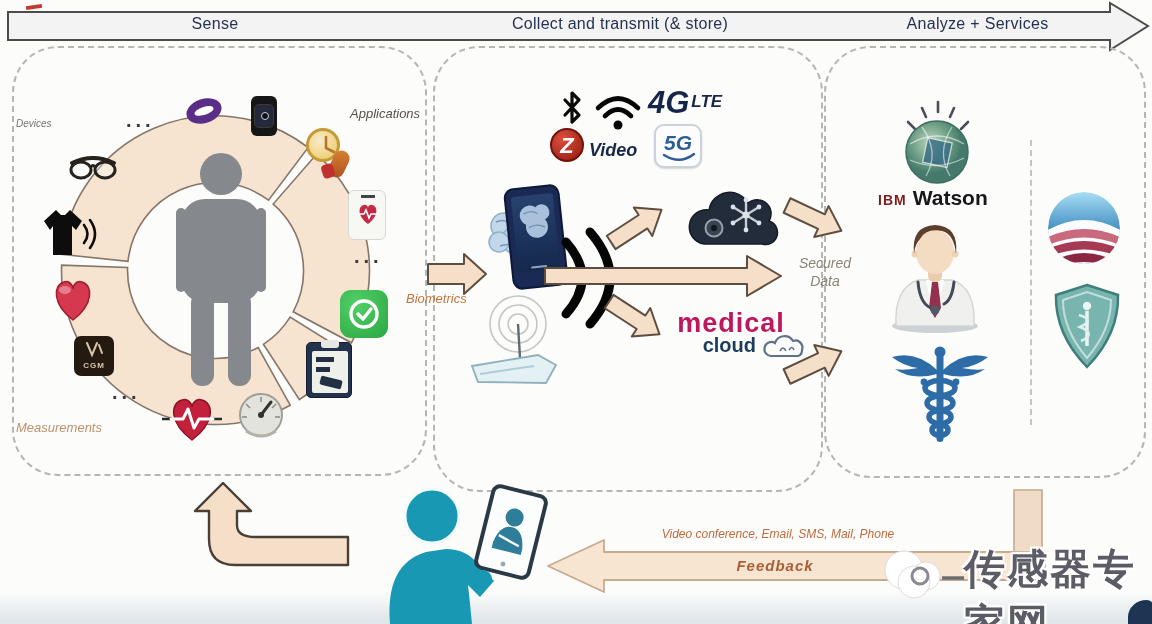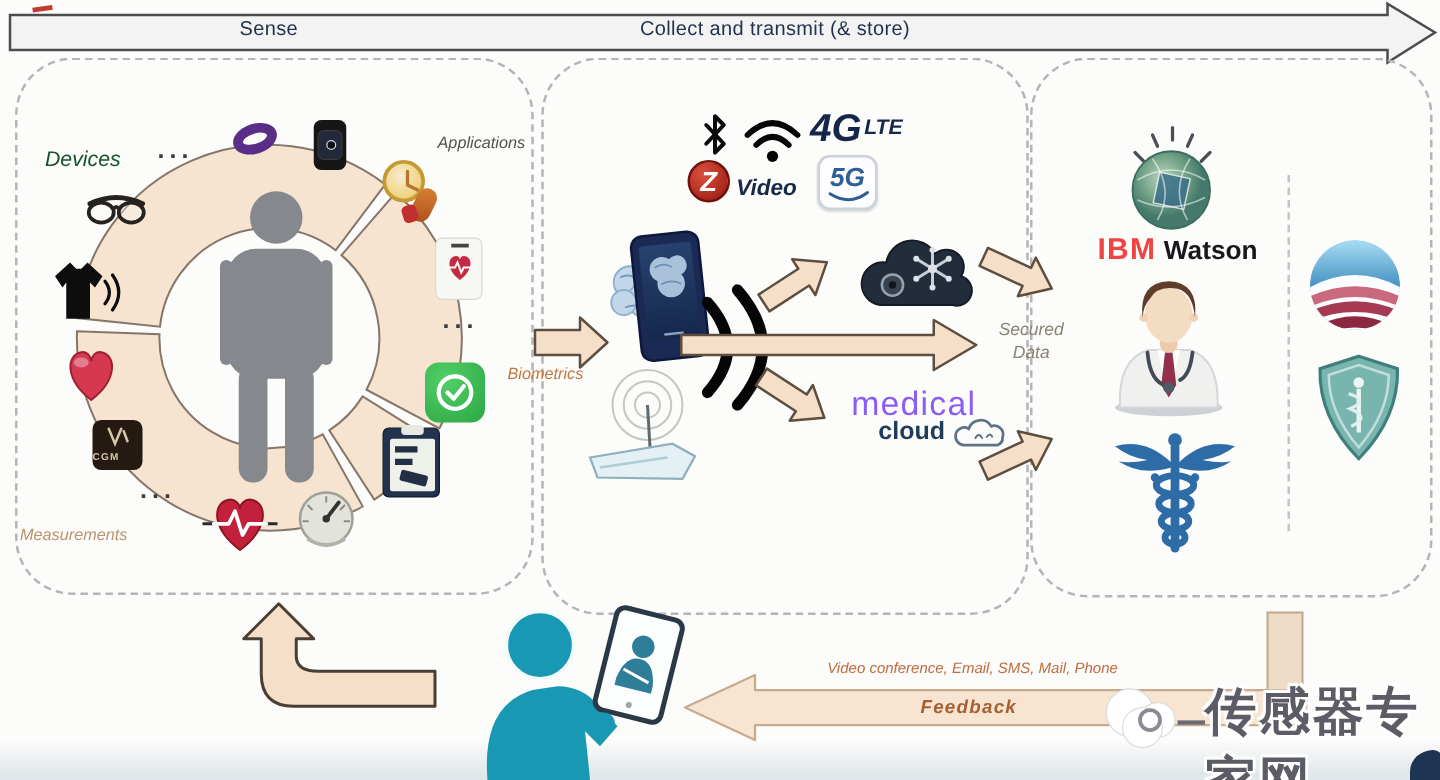--- a/index.html
+++ b/index.html
@@ -19,20 +19,21 @@
 <body>
 
 <div id="stage">
 
   <svg class="abs" style="left:0;top:0" width="1152" height="54">
     <polygon points="8,12 1110,12 1110,3 1148,26 1110,50 1110,40 8,40" fill="#f3f3f3" stroke="#4c4c4c" stroke-width="2"></polygon>
   </svg>
   <div class="abs" style="left:26px;top:5px;width:16px;height:4px;background:#c23b2e;transform:rotate(-8deg)"></div>
   <div class="abs stage-lbl" style="left:130px;top:15px;width:170px">Sense</div>
   <div class="abs stage-lbl" style="left:470px;top:15px;width:300px">Collect and transmit (&amp; store)</div>
+  <div class="abs stage-lbl" style="left:870px;top:15px;width:215px">Analyze + Services</div>
 
   <div class="abs bottom-strip"></div>
 
   <div class="abs dashbox" style="left:12px;top:46px;width:415px;height:430px"></div>
   <div class="abs dashbox" style="left:433px;top:46px;width:390px;height:446px"></div>
   <div class="abs dashbox" style="left:824px;top:46px;width:322px;height:432px"></div>
   <div class="abs" style="left:1030px;top:140px;width:0;height:285px;border-left:2px dashed #c4c4c4"></div>
 
   <svg class="abs" style="left:58px;top:113px" width="315" height="315">
     <g fill="#f6e3d0" stroke="#85766a" stroke-width="1.6">
@@ -83,21 +84,21 @@
 
   <svg class="abs" style="left:48px;top:276px" width="50" height="48">
     <path d="M25,44 C4,28 5,9 16,6 C22,4 25,10 25,13 C25,10 28,4 34,6 C45,9 46,28 25,44 Z" fill="#d63850" stroke="#9c1e30" stroke-width="1.5"></path>
     <ellipse cx="17" cy="14" rx="6" ry="4" fill="#ffffff" opacity=".35"></ellipse>
   </svg>
 
   <div class="abs" style="left:74px;top:336px;width:40px;height:40px;background:#241a12;border-radius:7px">
     <svg class="abs" style="left:9px;top:5px" width="22" height="18">
       <path d="M4,2 L9,14 L14,2 M16,4 L19,12" stroke="#d8c6a8" stroke-width="2" fill="none" stroke-linecap="round"></path>
     </svg>
-    <div class="abs" style="left:0;top:25px;width:40px;text-align:left;font-size:8px;font-weight:bold;color:#d8c6a8;letter-spacing:1px">CGM</div>
+    <div class="abs" style="left:0;top:25px;width:40px;text-align:center;font-size:8px;font-weight:bold;color:#d8c6a8;letter-spacing:1px">CGM</div>
   </div>
 
   <div class="abs dots" style="left:112px;top:382px">...</div>
 
   <svg class="abs" style="left:161px;top:392px" width="62" height="52">
     <path d="M31,48 C8,31 9,11 21,8 C27,6 31,12 31,15 C31,12 35,6 41,8 C53,11 54,31 31,48 Z" fill="#c3203c" stroke="#8c1226" stroke-width="1.5"></path>
     <path d="M1,27 L10,27 M52,27 L61,27" stroke="#2a2a2a" stroke-width="2.5"></path>
     <path d="M10,27 L22,27 L27,17 L33,36 L38,27 L52,27" stroke="#ffffff" stroke-width="3" fill="none" stroke-linejoin="round" stroke-linecap="round"></path>
   </svg>
 
@@ -143,21 +144,21 @@
 
   <div class="abs" style="left:304px;top:126px;width:54px;height:58px">
     <div class="abs" style="left:2px;top:2px;width:34px;height:34px;border-radius:50%;background:radial-gradient(circle at 40% 35%,#f8eccc,#ecc65e);border:3px solid #c59a34"></div>
     <svg class="abs" style="left:2px;top:2px" width="40" height="40">
       <path d="M20,20 L20,9 M20,20 L28,24" stroke="#b5762a" stroke-width="2.6" fill="none" stroke-linecap="round"></path>
     </svg>
     <div class="abs" style="left:27px;top:24px;width:16px;height:28px;border-radius:8px;background:linear-gradient(160deg,#d98236,#aa4f1d);transform:rotate(26deg)"></div>
     <div class="abs" style="left:18px;top:38px;width:12px;height:14px;border-radius:4px;background:#c22f2f;transform:rotate(-18deg)"></div>
   </div>
 
-  <div class="abs lbl" style="left:36px;top:118px;font-size:17px;color:#14532d">Devices</div>
+  <div class="abs lbl" style="left:16px;top:118px;font-size:10px;color:#737373">Devices</div>
   <div class="abs lbl" style="left:350px;top:106px;font-size:13px;color:#55504a">Applications</div>
   <div class="abs lbl" style="left:16px;top:420px;font-size:13px;color:#bd9268">Measurements</div>
 
   <svg class="abs" style="left:558px;top:88px" width="28" height="40">
     <path d="M7,12 L21,27 L14,34 L14,5 L21,12 L7,27" stroke="#0a0a0a" stroke-width="3.2" fill="none" stroke-linejoin="round" stroke-linecap="round"></path>
   </svg>
   <svg class="abs" style="left:592px;top:88px" width="52" height="42">
     <g stroke="#060606" fill="none" stroke-linecap="round">
       <path d="M6,20 Q26,1 46,20" stroke-width="4.6"></path>
       <path d="M13,28 Q26,15 39,28" stroke-width="4.6"></path>
@@ -248,21 +249,21 @@
       <circle cx="55" cy="31" r="2.4"></circle>
         <circle cx="81" cy="47" r="2.4"></circle>
       <circle cx="55" cy="47" r="2.4"></circle>
         <circle cx="81" cy="31" r="2.4"></circle>
       <circle cx="68" cy="39" r="3.6"></circle>
     </g>
     <circle cx="36" cy="52" r="8.5" fill="#39434f" stroke="#97a1ad" stroke-width="2"></circle>
     <circle cx="36" cy="52" r="3" fill="#11161e"></circle>
   </svg>
 
-  <div class="abs" style="left:666px;top:308px;width:130px;text-align:center;font-weight:normal;font-size:27px;letter-spacing:1px;color:#8b5cf6">medical</div>
+  <div class="abs" style="left:666px;top:308px;width:130px;text-align:center;font-weight:bold;font-size:27px;letter-spacing:1px;color:#be185d">medical</div>
   <div class="abs" style="left:666px;top:334px;width:90px;text-align:right;font-weight:bold;font-size:20px;color:#1e3d5c">cloud</div>
   <svg class="abs" style="left:762px;top:332px" width="44" height="28">
     <path d="M10,24 A7,7 0 1 1 13,11 A10,10 0 0 1 31,9 A7,7 0 0 1 40,18 A6,6 0 0 1 36,24 Z" fill="none" stroke="#5f7286" stroke-width="2.2"></path>
     <path d="M18,19 Q21,13 24,19 M27,18 Q30,13 32,18" stroke="#5f7286" stroke-width="1.6" fill="none"></path>
   </svg>
 
   <svg class="abs" style="left:784px;top:200px;transform:rotate(25deg)" width="64" height="38">
     <polygon points="0,11 38,11 38,2 60,19 38,36 38,27 0,27" fill="#f5dfc9" stroke="#5d4e40" stroke-width="2" stroke-linejoin="round"></polygon>
   </svg>
   <svg class="abs" style="left:784px;top:344px;transform:rotate(-25deg)" width="64" height="38">
@@ -291,21 +292,21 @@
     <circle cx="49" cy="56" r="31" fill="url(#wg)" stroke="#3c6e60" stroke-width="1.5"></circle>
     <rect x="37" y="44" width="25" height="25" fill="#3a6f86" opacity=".85" stroke="#e0eae2" stroke-width="1.2" transform="rotate(12 49 56)"></rect>
     <g stroke="rgba(255,255,255,.55)" stroke-width="1.3" fill="none">
       <path d="M22,48 Q49,32 76,48"></path>
         <path d="M22,64 Q49,76 76,62"></path>
         <path d="M34,31 Q52,56 38,80"></path>
         <path d="M64,31 Q48,56 62,80"></path>
     </g>
   </svg>
   <div class="abs" style="left:878px;top:186px;display:flex;align-items:baseline">
-    <span style="font-size:24px;font-weight:bold;color:#ef4444;letter-spacing:1px">IBM</span>
+    <span style="font-size:14px;font-weight:bold;color:#7f1d1d;letter-spacing:1px">IBM</span>
     <span style="font-size:21px;font-weight:bold;color:#17171c;margin-left:6px">Watson</span>
   </div>
 
   <svg class="abs" style="left:888px;top:216px" width="95" height="118">
     <ellipse cx="47" cy="110" rx="43" ry="7" fill="#cdd1d5"></ellipse>
     <path d="M8,110 Q6,72 30,64 L64,64 Q88,72 86,110 Z" fill="#f0f1ef" stroke="#d4d6d8" stroke-width="1.5"></path>
     <polygon points="38,64 56,64 51,86 43,86" fill="#ffffff"></polygon>
     <polygon points="44,66 50,66 53,92 47,102 41,92" fill="#93304e"></polygon>
     <path d="M30,66 Q32,90 46,93 M66,66 Q64,84 56,88" stroke="#434a56" stroke-width="3" fill="none" stroke-linecap="round"></path>
     <circle cx="47" cy="94" r="4.5" fill="#525a66"></circle>

